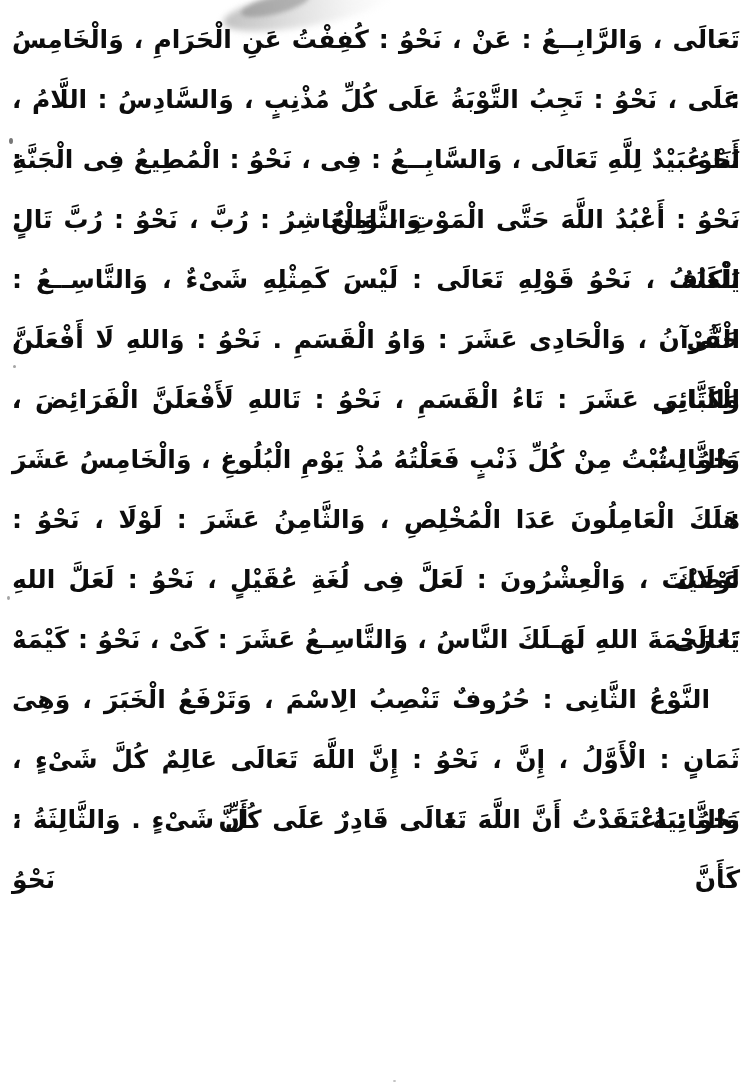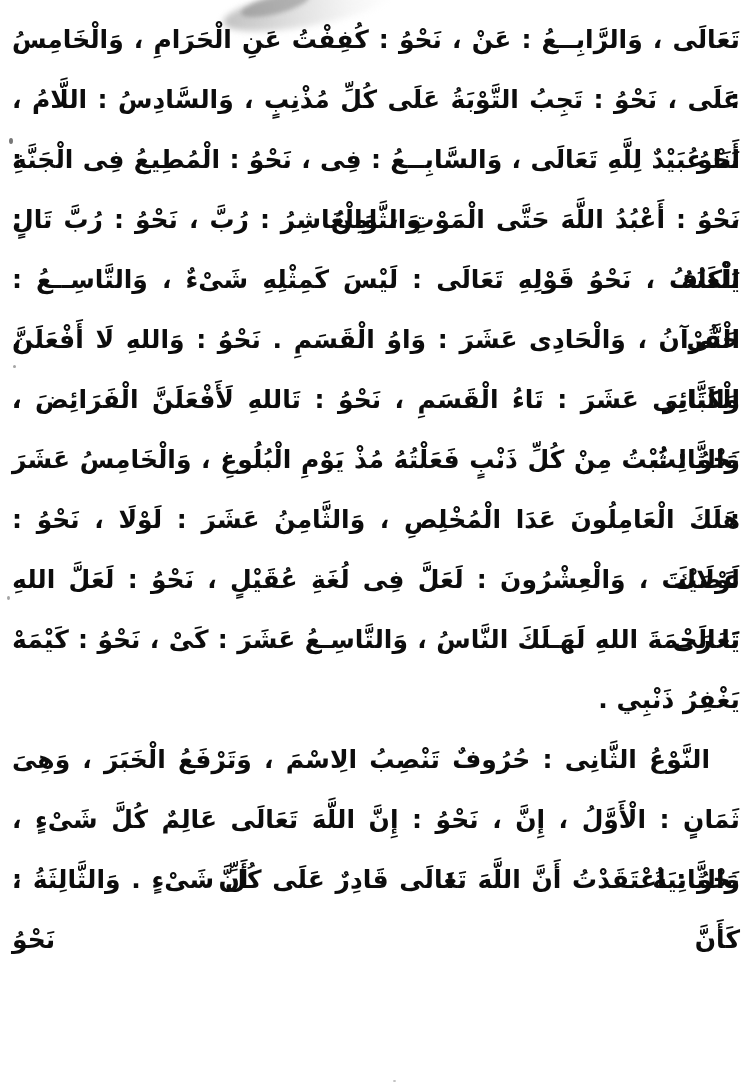--- a/index.html
+++ b/index.html
@@ -95,19 +95,18 @@
     <div class="line">عَلَى ، نَحْوُ : تَجِبُ التَّوْبَةُ عَلَى كُلِّ مُذْنِبٍ ، وَالسَّادِسُ : اللَّامُ ، نَحْوُ :</div>
     <div class="line">أَنَا عُبَيْدٌ لِلَّهِ تَعَالَى ، وَالسَّابِــعُ : فِى ، نَحْوُ : الْمُطِيعُ فِى الْجَنَّةِ ، وَالثَّامِنُ :</div>
     <div class="line">نَحْوُ : أَعْبُدُ اللَّهَ حَتَّى الْمَوْتِ ، وَالْعَاشِرُ : رُبَّ ، نَحْوُ : رُبَّ تَالٍ يَلْعَنُهُ</div>
     <div class="line">الْكَافُ ، نَحْوُ قَوْلِهِ تَعَالَى : لَيْسَ كَمِثْلِهِ شَىْءٌ ، وَالتَّاسِــعُ : حَتَّى ،</div>
     <div class="line">الْقُرْآنُ ، وَالْحَادِى عَشَرَ : وَاوُ الْقَسَمِ . نَحْوُ : وَاللهِ لَا أَفْعَلَنَّ الْكَبَائِرَ ،</div>
     <div class="line">وَالثَّانِى عَشَرَ : تَاءُ الْقَسَمِ ، نَحْوُ : تَاللهِ لَأَفْعَلَنَّ الْفَرَائِضَ ، وَالثَّالِثُ</div>
     <div class="line">نَحْوُ : تُبْتُ مِنْ كُلِّ ذَنْبٍ فَعَلْتُهُ مُذْ يَوْمِ الْبُلُوغِ ، وَالْخَامِسُ عَشَرَ :</div>
     <div class="line">هَلَكَ الْعَامِلُونَ عَدَا الْمُخْلِصِ ، وَالثَّامِنُ عَشَرَ : لَوْلَا ، نَحْوُ : لَوْلَاكَ</div>
     <div class="line">عَصَيْتَ ، وَالْعِشْرُونَ : لَعَلَّ فِى لُغَةِ عُقَيْلٍ ، نَحْوُ : لَعَلَّ اللهِ تَعَالَى</div>
     <div class="line">يَا رَحْمَةَ اللهِ لَهَـلَكَ النَّاسُ ، وَالتَّاسِـعُ عَشَرَ : كَىْ ، نَحْوُ : كَيْمَهْ</div>
-    <div class="line short">يَغْفِرُ ذَنْبِي .</div>
     <div class="line indent">النَّوْعُ الثَّانِى : حُرُوفٌ تَنْصِبُ الِاسْمَ ، وَتَرْفَعُ الْخَبَرَ ، وَهِىَ</div>
     <div class="line">ثَمَانٍ : الْأَوَّلُ ، إِنَّ ، نَحْوُ : إِنَّ اللَّهَ تَعَالَى عَالِمٌ كُلَّ شَىْءٍ ، وَالثَّانِيَةُ : أَنَّ ،</div>
     <div class="line">نَحْوُ : اعْتَقَدْتُ أَنَّ اللَّهَ تَعَالَى قَادِرٌ عَلَى كُلِّ شَىْءٍ . وَالثَّالِثَةُ : كَأَنَّ نَحْوُ</div>
   </div>
 
 </div>
 
 </body></html>

